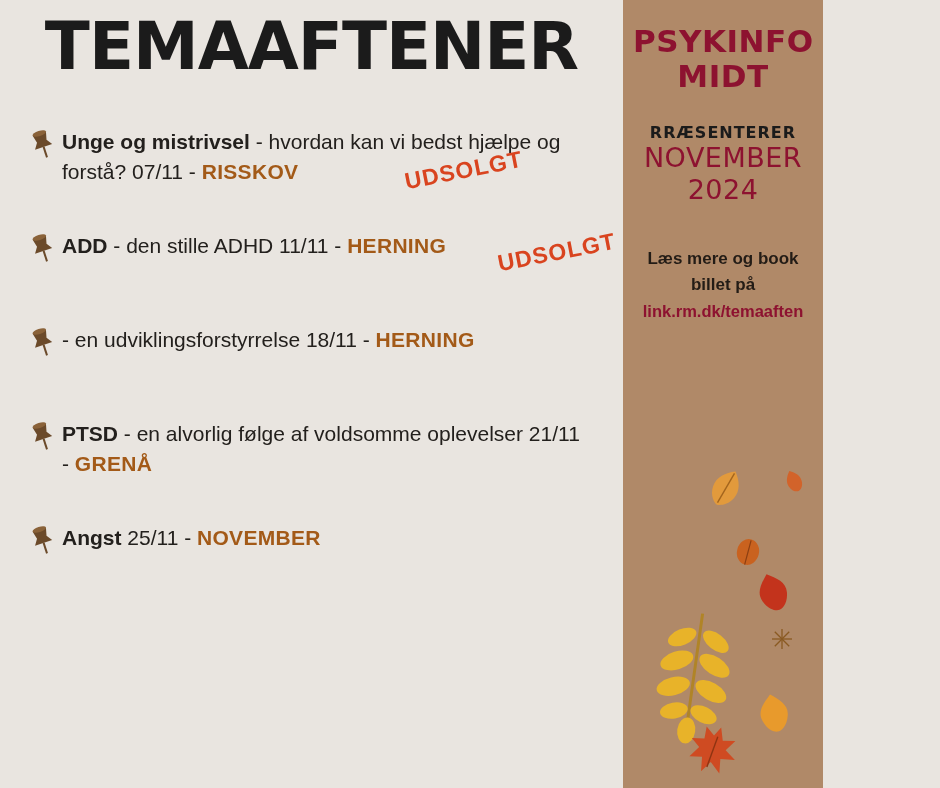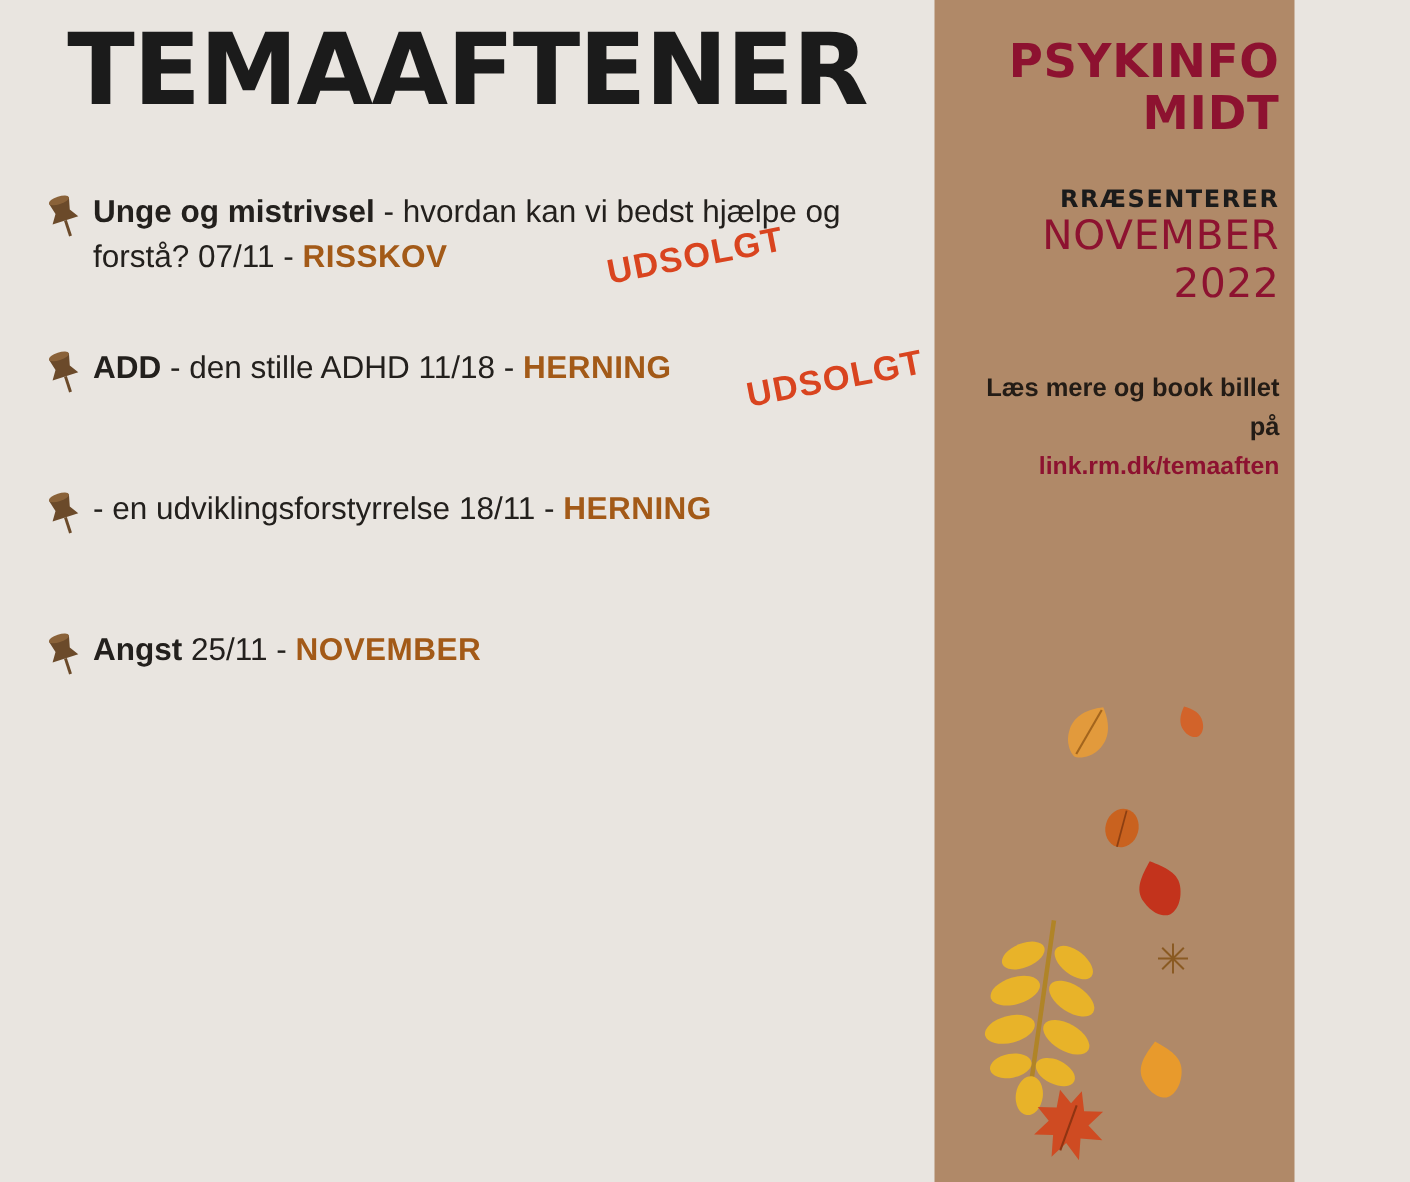--- a/index.html
+++ b/index.html
@@ -84,26 +84,26 @@
     letter-spacing: 1px;
     transform: rotate(-11deg);
     white-space: nowrap;
   }
   .so-1 { left: 342px; top: 28px; }
   .so-2 { left: 435px; top: 6px; }
 
   
   .sidebar {
     position: relative;
-    width: 240px;
+    width: 200px;
     height: 788px;
     background: #b08968;
     box-sizing: border-box;
     padding: 18px 10px 0 10px;
-    text-align: right;
+    text-align: center;
     overflow: hidden;
   }
   .brand {
     font-family: "DejaVu Sans", sans-serif;
     font-weight: bold;
     font-size: 31px;
     line-height: 1.12;
     color: #8d1230;
     letter-spacing: 0.5px;
     margin: 6px 0 0 0;
@@ -181,40 +181,54 @@
         <span class="pin-icon">
           <svg width="34" height="34" viewBox="0 0 34 34">
             <g transform="rotate(-18 17 17)">
               <path d="M10 5 L24 5 L22 13 L26 19 L8 19 L12 13 Z" fill="#6b4a2a"></path>
               <rect x="16" y="19" width="2" height="11" fill="#6b4a2a"></rect>
               <ellipse cx="17" cy="5" rx="7" ry="2.6" fill="#8a6239"></ellipse>
             </g>
           </svg>
         </span>
         <div class="event-text">
-          <span class="b">ADD</span><span> - den stille ADHD 11/18 - </span><span class="city">HERNING</span>
+          <span class="b">ADD</span><span> - den stille ADHD 11/11 - </span><span class="city">HERNING</span>
           <span class="sold-out so-2">UDSOLGT</span>
         </div>
       </div>
 
       <div class="event">
         <span class="pin-icon">
           <svg width="34" height="34" viewBox="0 0 34 34">
             <g transform="rotate(-18 17 17)">
               <path d="M10 5 L24 5 L22 13 L26 19 L8 19 L12 13 Z" fill="#6b4a2a"></path>
               <rect x="16" y="19" width="2" height="11" fill="#6b4a2a"></rect>
               <ellipse cx="17" cy="5" rx="7" ry="2.6" fill="#8a6239"></ellipse>
             </g>
           </svg>
         </span>
         <div class="event-text">
           <div><span> - en udviklingsforstyrrelse 18/11 - </span><span class="city">HERNING</span></div>
         </div>
       </div>
 
+      <div class="event">
+        <span class="pin-icon">
+          <svg width="34" height="34" viewBox="0 0 34 34">
+            <g transform="rotate(-18 17 17)">
+              <path d="M10 5 L24 5 L22 13 L26 19 L8 19 L12 13 Z" fill="#6b4a2a"></path>
+              <rect x="16" y="19" width="2" height="11" fill="#6b4a2a"></rect>
+              <ellipse cx="17" cy="5" rx="7" ry="2.6" fill="#8a6239"></ellipse>
+            </g>
+          </svg>
+        </span>
+        <div class="event-text">
+          <span class="b">PTSD</span><span> - en alvorlig følge af voldsomme oplevelser 21/11 - </span><span class="city">GRENÅ</span>
+        </div>
+      </div>
 
       <div class="event">
         <span class="pin-icon">
           <svg width="34" height="34" viewBox="0 0 34 34">
             <g transform="rotate(-18 17 17)">
               <path d="M10 5 L24 5 L22 13 L26 19 L8 19 L12 13 Z" fill="#6b4a2a"></path>
               <rect x="16" y="19" width="2" height="11" fill="#6b4a2a"></rect>
               <ellipse cx="17" cy="5" rx="7" ry="2.6" fill="#8a6239"></ellipse>
             </g>
           </svg>
@@ -230,21 +244,21 @@
   <div class="sidebar">
     <div class="brand">
       <div>PSYKINFO</div>
       <div>MIDT</div>
     </div>
 
     <div class="presents">RRÆSENTERER</div>
 
     <div class="month">
       <div>NOVEMBER</div>
-      <div>2022</div>
+      <div>2024</div>
     </div>
 
     <div class="booking">
       <span>Læs mere og book billet på</span>
       <span class="link">link.rm.dk/temaaften</span>
     </div>
 
     <div class="leaves">
       <svg class="leaf" style="left:80px; top:25px;" width="46" height="46" viewBox="0 0 46 46">
         <g transform="rotate(30 23 23)">

